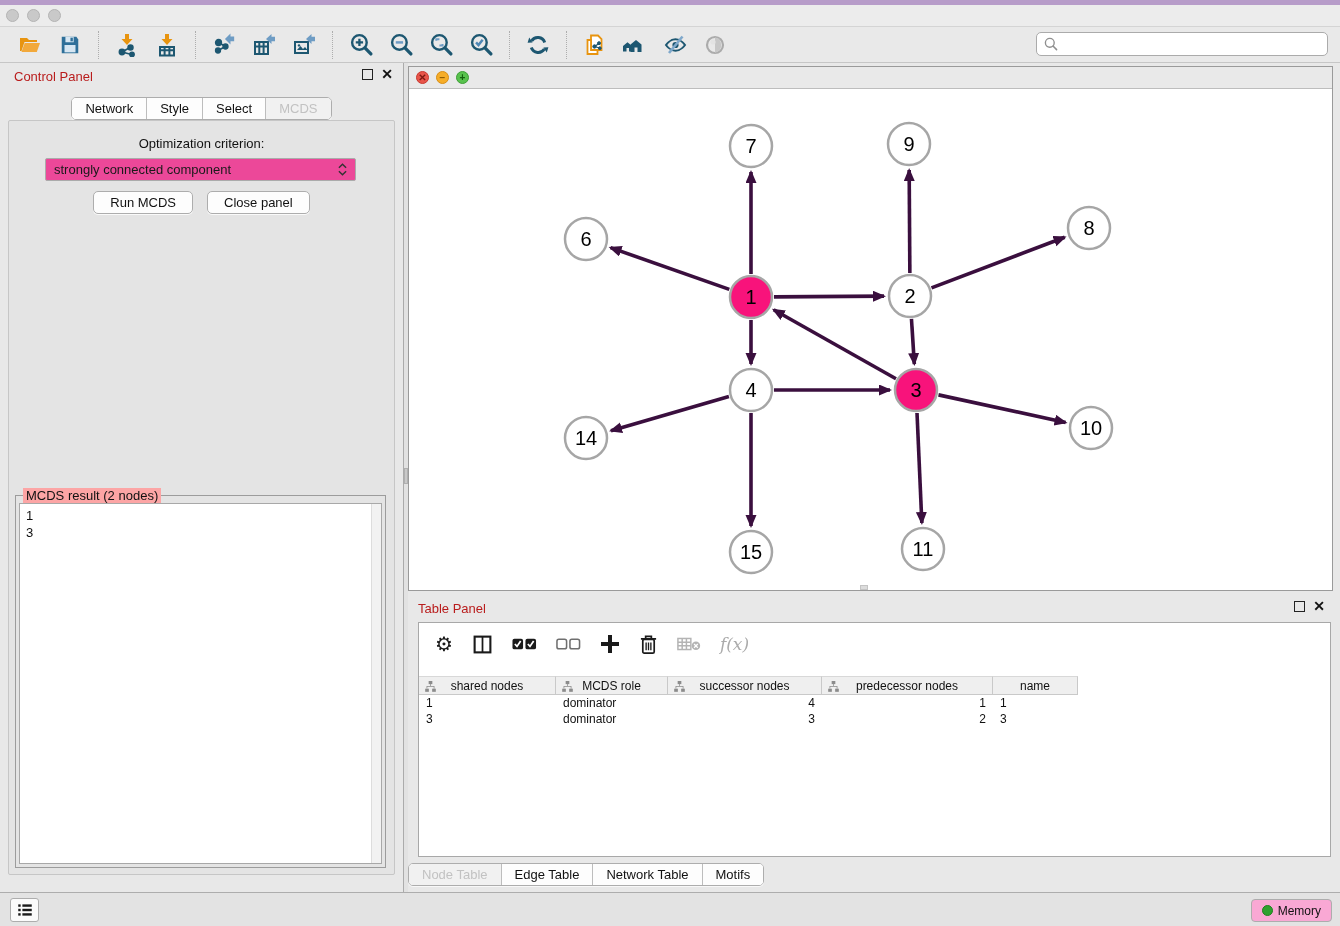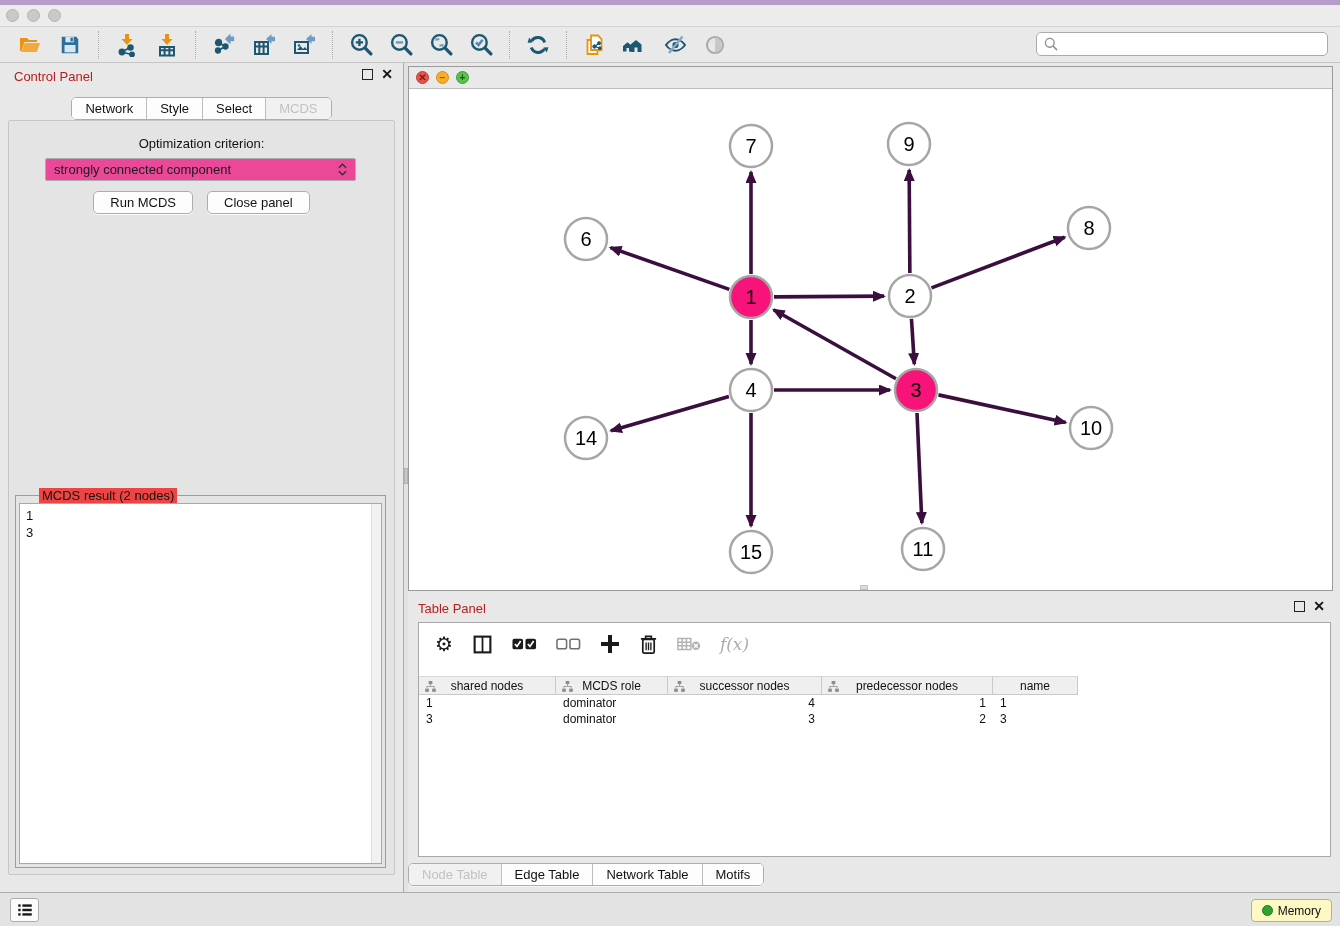--- a/index.html
+++ b/index.html
@@ -35,21 +35,21 @@
   .seg .tab.selected-dim { background:#F1F1F1; color:#C2C2C2; }
 
   .cp-body { position:absolute; left:8px; top:57px; width:387px; height:755px; background:#E4E4E4; border:1px solid #C6C6C6; border-radius:2px; }
   .opt-label { margin-top:15px; text-align:center; font-size:13px; color:#111; }
   .cp-select { position:absolute; left:36px; top:37px; width:311px; height:23px; background:#ec4899; border:1px solid #ABABAB; border-radius:2px; display:flex; align-items:center; padding:0 8px; font-size:13px; }
   .cp-select .chev { margin-left:auto; display:flex; flex-direction:column; gap:1px; }
   .cp-btn-row { position:absolute; left:0; top:70px; width:100%; display:flex; justify-content:center; gap:14px; }
   .aq-btn { background:#FDFDFD; border:1px solid #ADADAD; border-radius:5px; padding:3px 16px; font-size:13px; color:#111; box-shadow:0 1px 0 rgba(255,255,255,.8); }
 
   .result-box { position:absolute; left:6px; top:374px; width:371px; height:373px; border:1px solid #9C9C9C; }
-  .result-legend { position:absolute; left:23px; top:-8px; background:#ef4444; padding:0 3px; font-size:13px; color:#111; }
+  .result-legend { position:absolute; left:7px; top:-8px; background:#fca5a5; padding:0 3px; font-size:13px; color:#111; }
   .result-text { position:absolute; left:3px; top:7px; right:3px; bottom:3px; background:#fff; border:1px solid #A8A8A8; padding:3px 0 0 6px; font-size:13px; line-height:17px; color:#111; }
   .result-scroll { position:absolute; right:0; top:0; bottom:0; width:10px; background:#F2F2F2; border-left:1px solid #DDD; }
 
   .v-divider { position:absolute; left:403px; top:63px; width:5px; height:829px; background:#E2E2E2; border-left:1px solid #ABABAB; }
   .v-handle { position:absolute; left:0; top:405px; width:4px; height:16px; background:#C9C9C9; border:1px solid #B0B0B0; }
 
   
   .net-window { position:absolute; left:408px; top:66px; width:925px; height:525px; background:#fff; border:1px solid #9A9A9A; }
   .net-titlebar { position:relative; height:22px; background:#E9E9E9; border-bottom:1px solid #BDBDBD; }
   .net-lights { position:absolute; left:7px; top:4px; display:flex; gap:7px; }
@@ -75,21 +75,21 @@
   .gt-h .tree-ic { position:absolute; left:6px; top:4px; }
   .gt-row { display:flex; height:16px; align-items:center; font-size:12px; color:#111; }
   .gt-c { padding:0 7px; overflow:hidden; white-space:nowrap; }
   .al { text-align:left; } .ar { text-align:right; }
 
   .tp-tabs { position:absolute; left:0; top:268px; width:100%; display:flex; }
 
   
   .statusbar { position:absolute; left:0; top:892px; width:1340px; height:34px; background:#E3E3E3; border-top:1px solid #ADADAD; }
   .sb-left-btn { position:absolute; left:10px; top:5px; width:29px; height:24px; background:#FBFBFB; border:1px solid #ADADAD; border-radius:3px; display:flex; align-items:center; justify-content:center; }
-  .memory-btn { position:absolute; right:8px; top:6px; height:23px; background:#fef9c3; border:1px solid #ADADAD; border-radius:4px; display:flex; align-items:center; gap:5px; padding:0 10px; font-size:12px; color:#111; }
+  .memory-btn { position:absolute; right:8px; top:6px; height:23px; background:#f9a8d4; border:1px solid #ADADAD; border-radius:4px; display:flex; align-items:center; gap:5px; padding:0 10px; font-size:12px; color:#111; }
   .mem-dot { width:11px; height:11px; border-radius:50%; background:#2FA12F; border:1px solid #1F7F1F; }
 </style>
 </head>
 <body>
 
 <div class="app">
 
   <div class="accent-strip"></div>
 
   <div class="titlebar">

